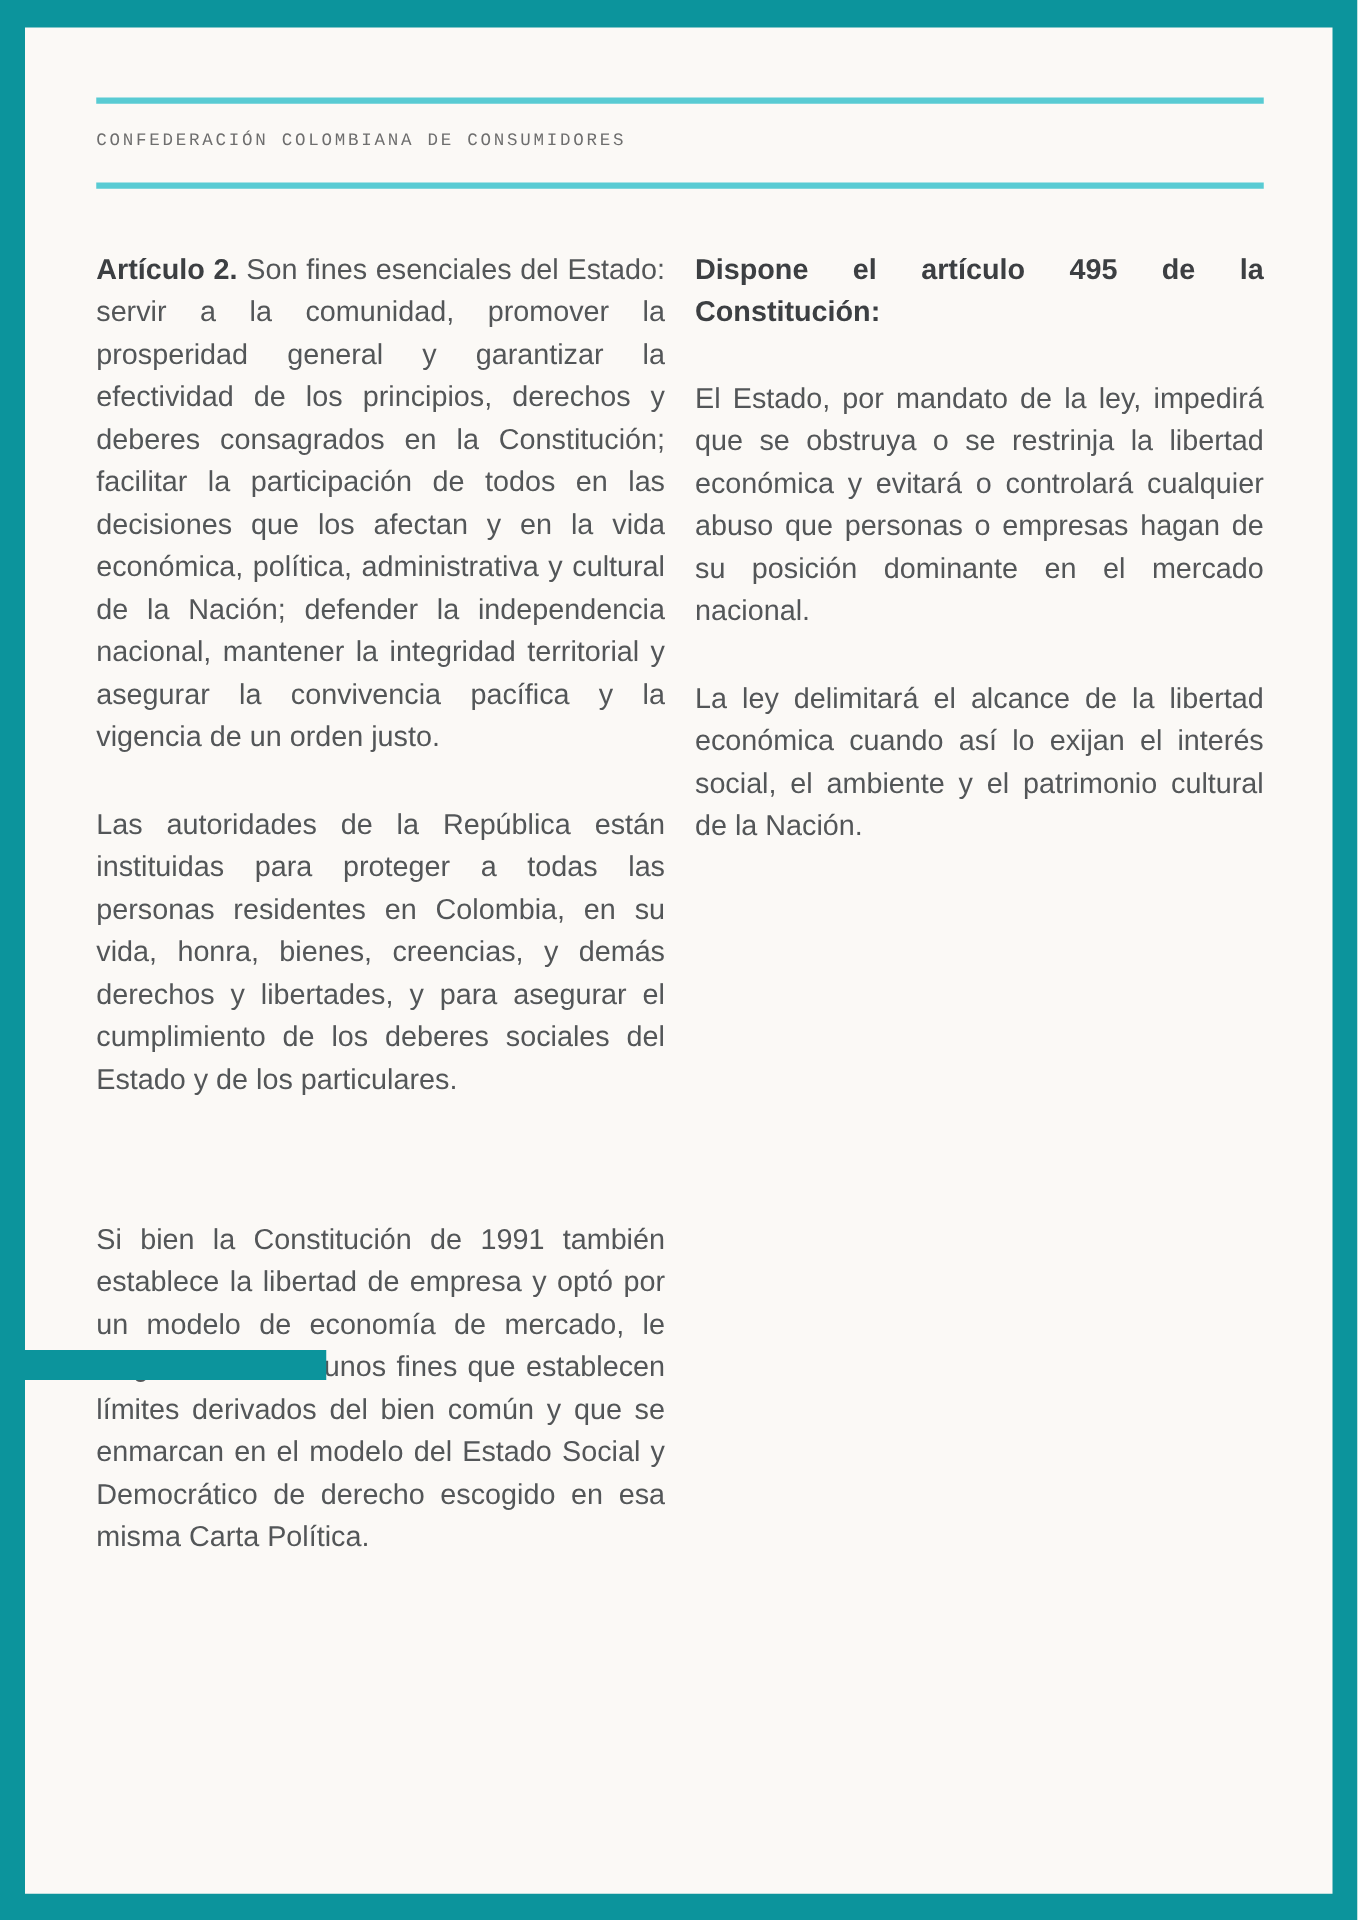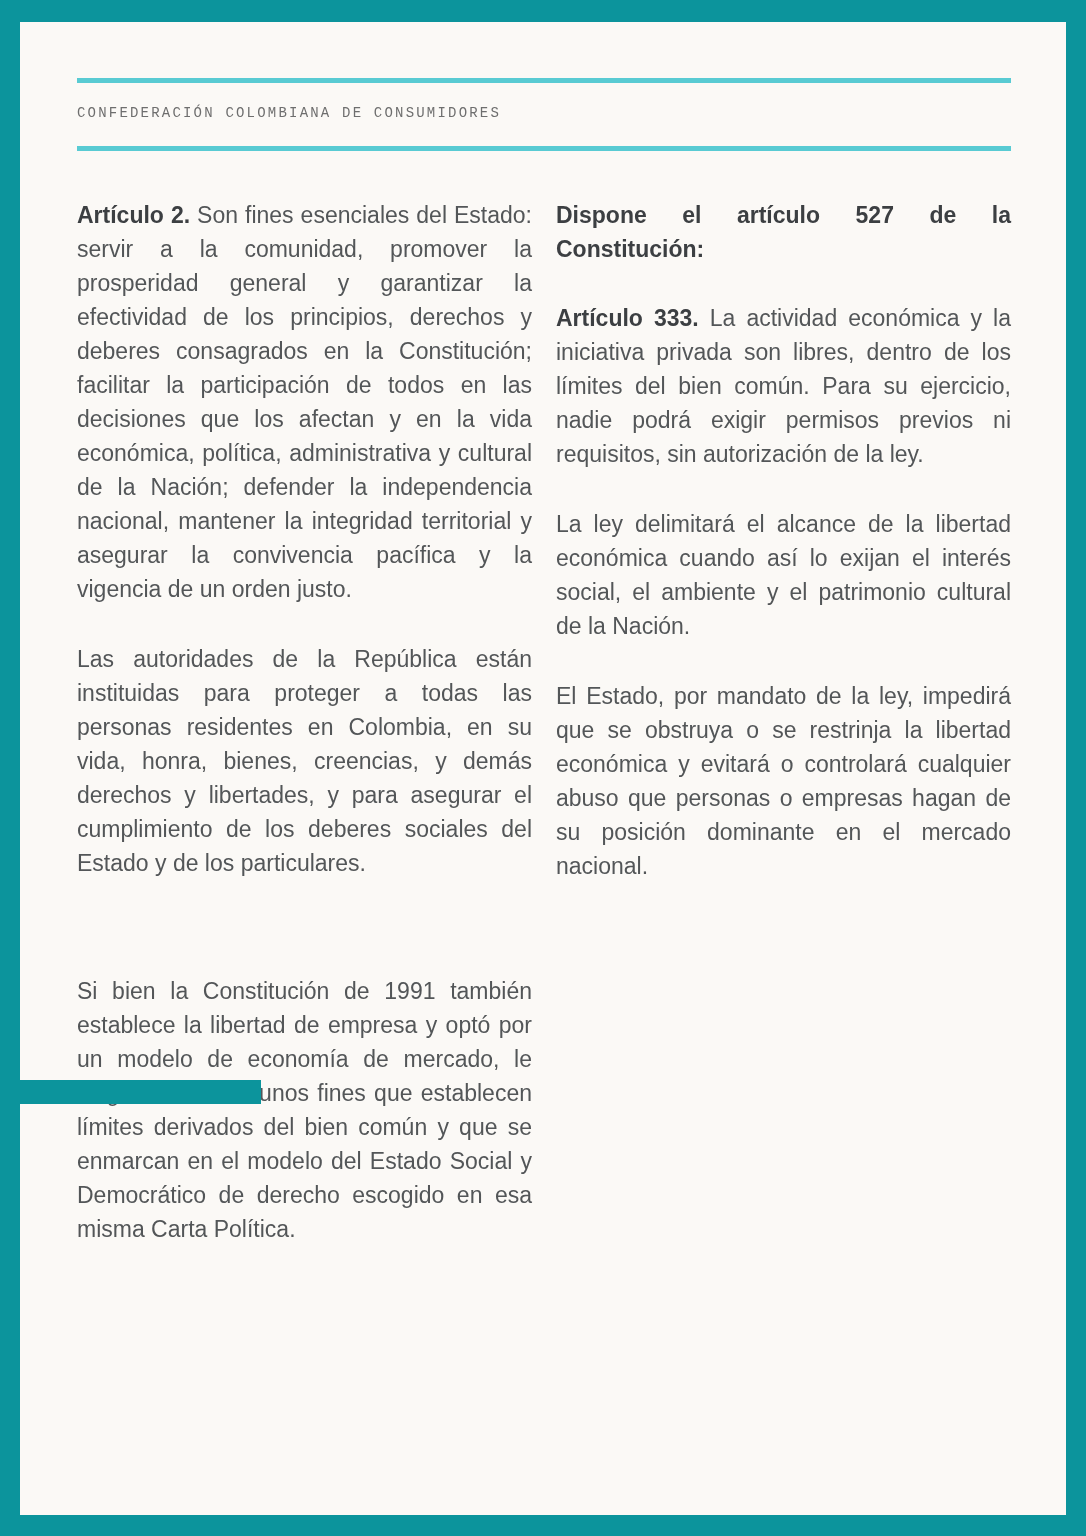--- a/index.html
+++ b/index.html
@@ -91,27 +91,26 @@
 
     <div class="col">
       <p><span class="lead">Artículo 2. </span><span>Son fines esenciales del Estado: servir a la comunidad, promover la prosperidad general y garantizar la efectividad de los principios, derechos y deberes consagrados en la Constitución; facilitar la participación de todos en las decisiones que los afectan y en la vida económica, política, administrativa y cultural de la Nación; defender la independencia nacional, mantener la integridad territorial y asegurar la convivencia pacífica y la vigencia de un orden justo.</span></p>
 
       <p><span>Las autoridades de la República están instituidas para proteger a todas las personas residentes en Colombia, en su vida, honra, bienes, creencias, y demás derechos y libertades, y para asegurar el cumplimiento de los deberes sociales del Estado y de los particulares.</span></p>
 
       <p class="spaced"><span>Si bien la Constitución de 1991 también establece la libertad de empresa y optó por un modelo de economía de mercado, le asignó al Estado unos fines que establecen límites derivados del bien común y que se enmarcan en el modelo del Estado Social y Democrático de derecho escogido en esa misma Carta Política.</span></p>
     </div>
 
     <div class="col">
-      <p class="heading">Dispone el artículo 527 de la Constitución:</p>
-
-      <p><span class="lead">Artículo 333. </span><span>La actividad económica y la iniciativa privada son libres, dentro de los límites del bien común. Para su ejercicio, nadie podrá exigir permisos previos ni requisitos, sin autorización de la ley.</span></p>
+      <p class="heading">Dispone el artículo 495 de la Constitución:</p>
 
 
 
-      <p><span>La ley delimitará el alcance de la libertad económica cuando así lo exijan el interés social, el ambiente y el patrimonio cultural de la Nación.</span></p>
 
       <p><span>El Estado, por mandato de la ley, impedirá que se obstruya o se restrinja la libertad económica y evitará o controlará cualquier abuso que personas o empresas hagan de su posición dominante en el mercado nacional.</span></p>
+
+      <p><span>La ley delimitará el alcance de la libertad económica cuando así lo exijan el interés social, el ambiente y el patrimonio cultural de la Nación.</span></p>
     </div>
 
   </div>
 </div>
 
 <div class="accent-bar"></div>
 
 </body></html>

